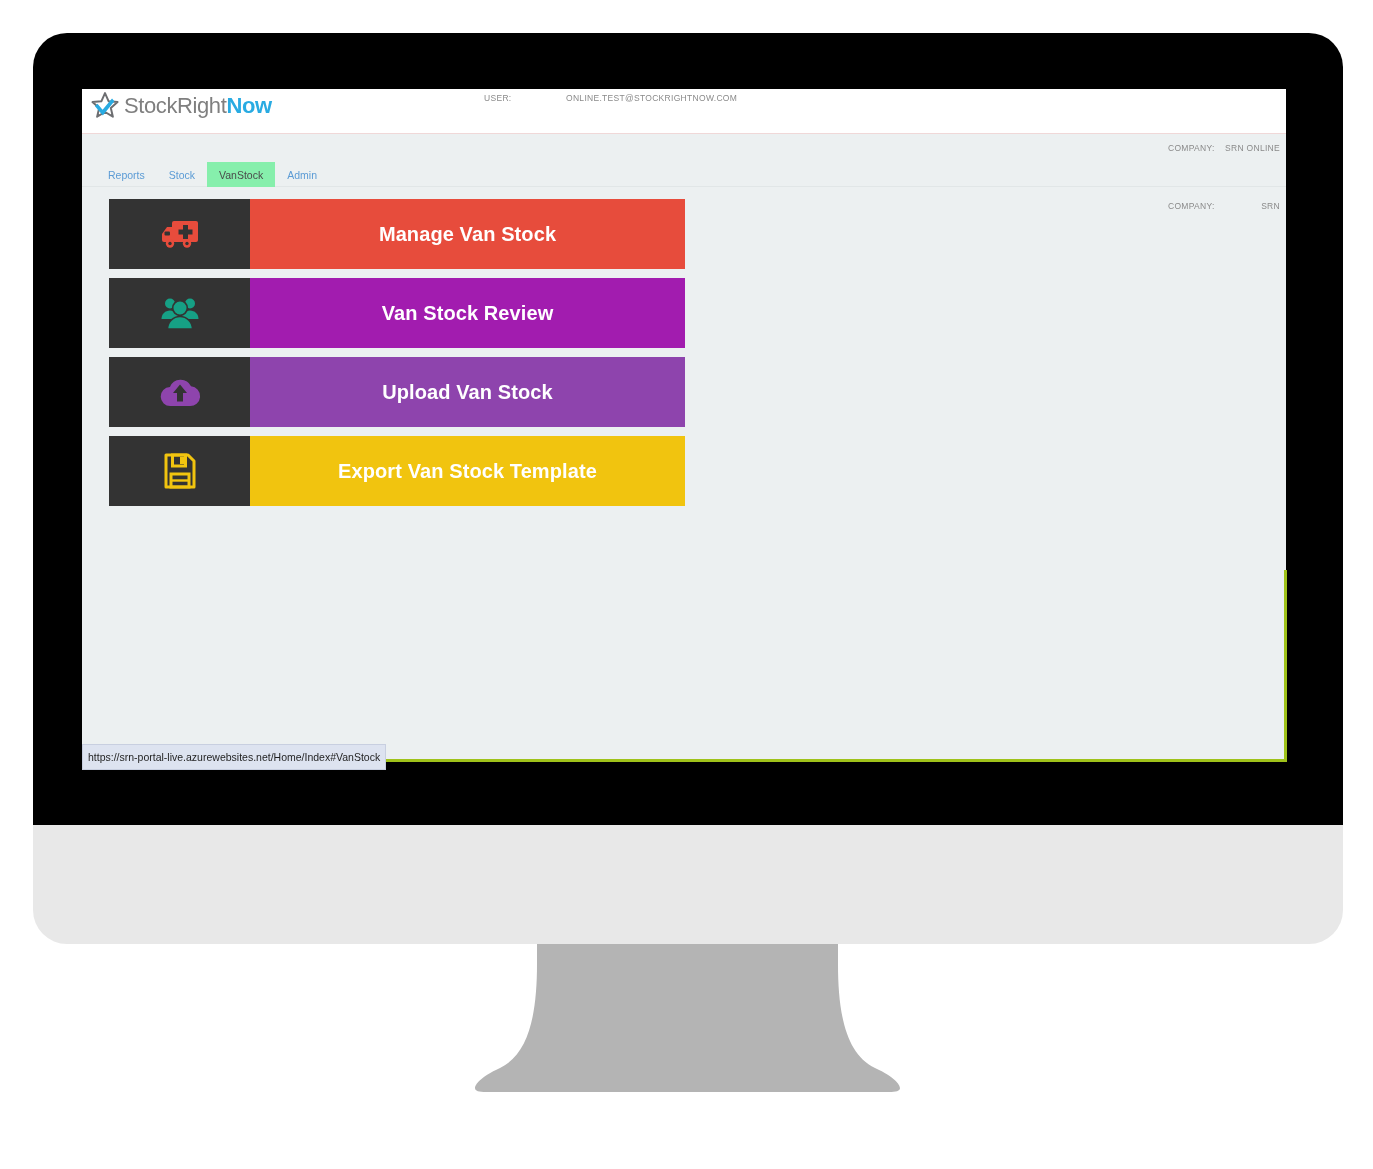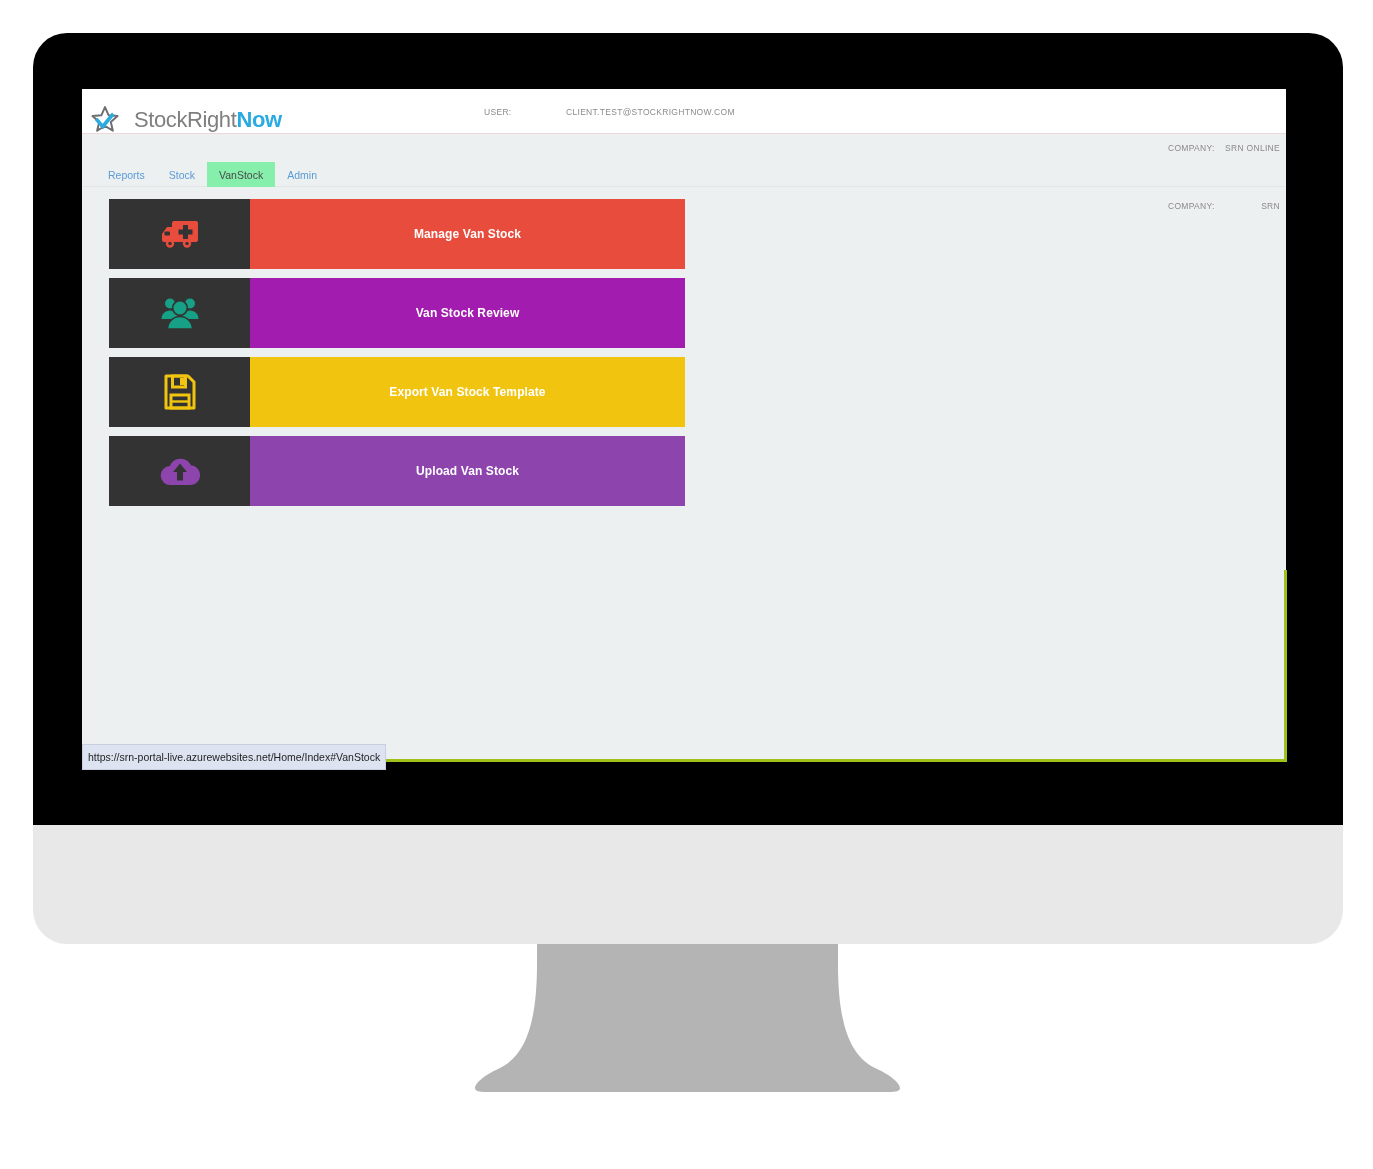--- a/index.html
+++ b/index.html
@@ -72,38 +72,38 @@
   
   .site-header {
     position: relative;
     height: 45px;
     background: #ffffff;
     border-bottom: 1px solid #f0d8d8;
   }
   .brand {
     position: absolute;
     left: 8px;
-    top: 16px;
-    display: flex;
-    align-items: center;
-    gap: 14px;
+    top: 2px;
+    display: flex;
+    align-items: center;
+    gap: 4px;
   }
   .brand-mark { width: 30px; height: 30px; display: block; }
   .brand-text {
     font-size: 22px;
     letter-spacing: -0.4px;
     white-space: nowrap;
   }
   .brand-text .b1 { color: #7f7f7f; }
   .brand-text .b2 { color: #29abe2; font-weight: bold; }
 
   .user-block {
     position: absolute;
     left: 402px;
-    top: 18px;
+    top: 4px;
     font-size: 8.5px;
     color: #8a8a8a;
     letter-spacing: 0.3px;
     display: flex;
     gap: 48px;
   }
   .user-block .lbl { width: 34px; }
 
   .acct-block {
     position: absolute;
@@ -162,21 +162,21 @@
     justify-content: center;
     flex: 0 0 141px;
   }
   .card-icon svg { display: block; }
   .card-label {
     flex: 1;
     display: flex;
     align-items: center;
     justify-content: center;
     color: #ffffff;
-    font-size: 12px;
+    font-size: 20px;
     font-weight: bold;
     letter-spacing: 0.1px;
   }
 
   
   .status-bar {
     position: absolute;
     left: 82px;
     top: 744px;
     height: 16px;
@@ -207,21 +207,21 @@
           <path d="M16 2.2 L19.9 11.0 L29.4 11.8 L22.2 18.1 L24.4 27.4 L16 22.4 L7.6 27.4 L9.8 18.1 L2.6 11.8 L12.1 11.0 Z" fill="none" stroke="#6d6e71" stroke-width="2.1" stroke-linejoin="round"></path>
           <path d="M8.0 13.6 L13.4 19.9 L23.5 8.0 L26.0 11.0 L13.7 26.2 L5.3 16.3 Z" fill="#29abe2"></path>
         </svg>
         <div class="brand-text">
           <span class="b1">StockRight</span><span class="b2">Now</span>
         </div>
       </div>
 
       <div class="user-block">
         <span class="lbl">USER:</span>
-        <span class="val">CLIENT.TEST@STOCKRIGHTNOW.COM</span>
+        <span class="val">ONLINE.TEST@STOCKRIGHTNOW.COM</span>
       </div>
 
       <div class="acct-block">
         <div class="acct-row">
           <span class="lbl">COMPANY:</span>
           <span class="val">SRN ONLINE</span>
         </div>
         <div class="acct-row">
           <span class="lbl">COMPANY:</span>
           <span class="val">SRN</span>
@@ -264,41 +264,41 @@
             <path d="M21.5 24 c0 -5 3.8 -8.5 8.5 -8.5 c4.7 0 8.5 3.5 8.5 8.5 z" fill="#16a085"></path>
             <circle cx="20" cy="13" r="7.3" fill="#16a085" stroke="#333333" stroke-width="1.6"></circle>
             <path d="M7.5 34 c0 -7 5.6 -12.5 12.5 -12.5 c6.9 0 12.5 5.5 12.5 12.5 z" fill="#16a085" stroke="#333333" stroke-width="1.6"></path>
           </svg>
         </div>
         <div class="card-label" style="background: #a21caf;">Van Stock Review</div>
       </div>
 
       <div class="card">
         <div class="card-icon" style="background: rgb(51, 51, 51);">
+          <svg width="42" height="34" viewBox="0 0 42 34">
+            <path d="M11.5 31 a9.5 9.5 0 0 1 -0.6 -19 A11.5 11.5 0 0 1 32 11.2 a8.4 8.4 0 0 1 -1.6 19.8 z" fill="#8e44ad"></path>
+            <path d="M21 9.5 L28 18 h-4 v8.5 h-6 V18 h-4 z" fill="#333333"></path>
+          </svg>
+        </div>
+        <div class="card-label" style="background: rgb(142, 68, 173);">Upload Van Stock</div>
+      </div>
+
+      <div class="card">
+        <div class="card-icon" style="background: rgb(51, 51, 51);">
           <svg width="34" height="36" viewBox="0 0 34 36">
             <path d="M3 2 h22 l6 6 v26 H3 Z" fill="none" stroke="#f1c40f" stroke-width="3" stroke-linejoin="round"></path>
             <rect x="9.5" y="2" width="13" height="11" fill="none" stroke="#f1c40f" stroke-width="3"></rect>
             <rect x="17" y="4" width="4" height="7" fill="#f1c40f"></rect>
             <rect x="8" y="21" width="18" height="13" fill="none" stroke="#f1c40f" stroke-width="3"></rect>
             <line x1="8" y1="27.5" x2="26" y2="27.5" stroke="#f1c40f" stroke-width="2.4"></line>
           </svg>
         </div>
         <div class="card-label" style="background: rgb(241, 196, 15);">Export Van Stock Template</div>
       </div>
 
-      <div class="card">
-        <div class="card-icon" style="background: rgb(51, 51, 51);">
-          <svg width="42" height="34" viewBox="0 0 42 34">
-            <path d="M11.5 31 a9.5 9.5 0 0 1 -0.6 -19 A11.5 11.5 0 0 1 32 11.2 a8.4 8.4 0 0 1 -1.6 19.8 z" fill="#8e44ad"></path>
-            <path d="M21 9.5 L28 18 h-4 v8.5 h-6 V18 h-4 z" fill="#333333"></path>
-          </svg>
-        </div>
-        <div class="card-label" style="background: rgb(142, 68, 173);">Upload Van Stock</div>
-      </div>
-
     </div>
   </div>
 
   <div class="browser-edge-right"></div>
   <div class="browser-edge-bottom"></div>
 
   <div class="status-bar">https://srn-portal-live.azurewebsites.net/Home/Index#VanStock</div>
 
   <div class="monitor-chin"></div>
   <div class="monitor-stand">

